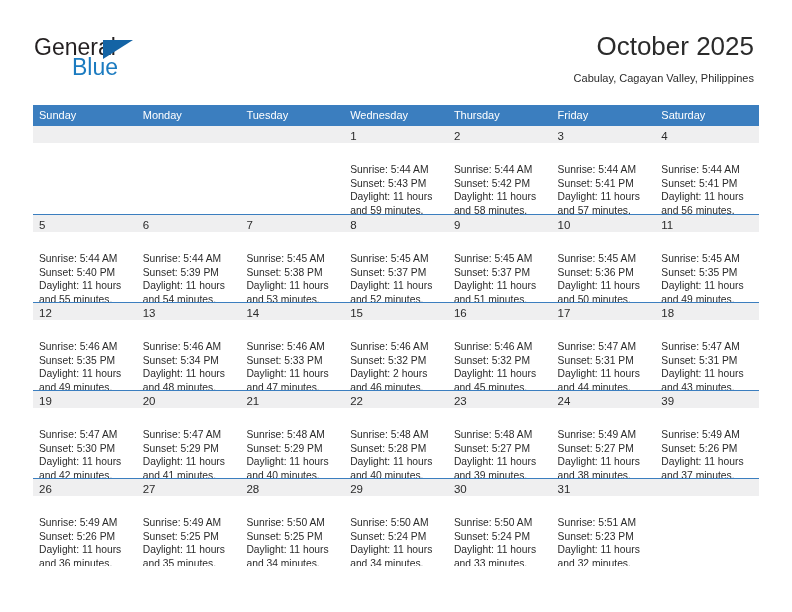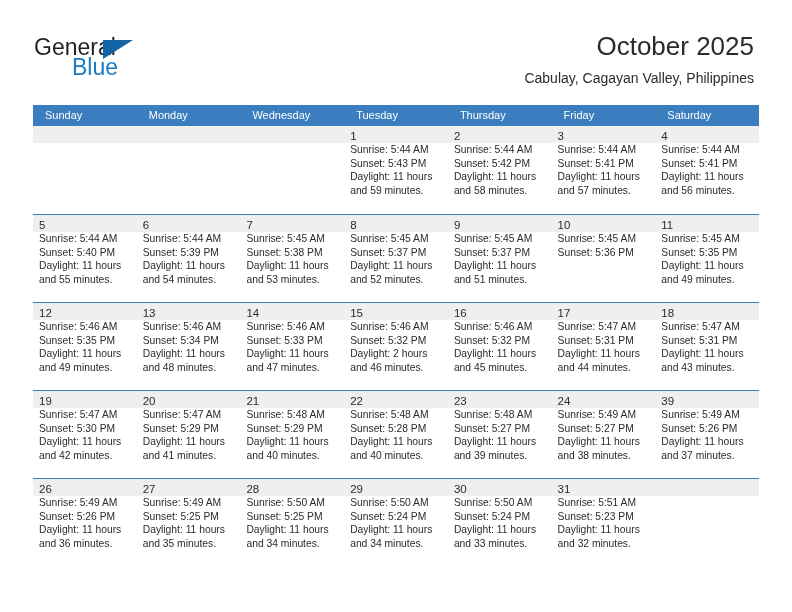--- a/index.html
+++ b/index.html
@@ -75,21 +75,21 @@
   }
   .month-title {
     font-size: 26px;
     color: #2b2b2b;
     line-height: 32px;
     white-space: nowrap;
     font-weight: normal;
     margin: 0;
   }
   .location {
-    font-size: 14px;
+    font-size: 11px;
     color: #2b2b2b;
     line-height: 20px;
     margin-top: 6px;
     white-space: nowrap;
   }
 
   
   .calendar {
     position: absolute;
     left: 33px;
@@ -100,21 +100,21 @@
   .weekday-row {
     display: flex;
     background: #3b7ebf;
     height: 21px;
   }
   .weekday-cell {
     flex: 1 1 0;
     color: #ffffff;
     font-size: 11px;
     line-height: 21px;
-    padding-left: 12px;
+    padding-left: 6px;
     box-sizing: border-box;
     white-space: nowrap;
     overflow: hidden;
   }
 
   .week-row {
     display: flex;
     border-top: 1.5px solid #3b7ebf;
     height: 88px;
     box-sizing: border-box;
@@ -137,21 +137,21 @@
     box-sizing: border-box;
     padding-left: 6px;
   }
   .day-number {
     font-size: 11.5px;
     color: #2b2b2b;
     line-height: 17px;
   }
 
   .day-body {
-    padding: 0 6px 0 6px;
+    padding: 20px 6px 0 6px;
   }
   .day-line {
     font-size: 10.3px;
     color: #2b2b2b;
     line-height: 13.6px;
     white-space: nowrap;
   }
   .day-line.wrap {
     white-space: normal;
   }
@@ -173,22 +173,22 @@
       <h1 class="month-title">October 2025</h1>
       <div class="location">Cabulay, Cagayan Valley, Philippines</div>
     </div>
 
   </div>
 
   <div class="calendar">
     <div class="weekday-row" id="weekday-row">
         <div class="weekday-cell">Sunday</div>
         <div class="weekday-cell">Monday</div>
+        <div class="weekday-cell">Tuesday</div>
         <div class="weekday-cell">Wednesday</div>
-        <div class="weekday-cell">Tuesday</div>
         <div class="weekday-cell">Thursday</div>
         <div class="weekday-cell">Friday</div>
         <div class="weekday-cell">Saturday</div>
       </div>
     <div id="weeks-container">
         <div class="week-row first">
           <div class="day-cell empty">
             <div class="day-number-band"><span class="day-number"></span></div>
           </div>
           <div class="day-cell empty">
@@ -269,20 +269,21 @@
               <div class="day-line">Sunrise: 5:45 AM</div>
               <div class="day-line">Sunset: 5:37 PM</div>
               <div class="day-line wrap">Daylight: 11 hours and 51 minutes.</div>
             </div>
           </div>
           <div class="day-cell">
             <div class="day-number-band"><span class="day-number">10</span></div>
             <div class="day-body">
               <div class="day-line">Sunrise: 5:45 AM</div>
               <div class="day-line">Sunset: 5:36 PM</div>
+              <div class="day-line wrap">Daylight: 11 hours and 50 minutes.</div>
             </div>
           </div>
           <div class="day-cell">
             <div class="day-number-band"><span class="day-number">11</span></div>
             <div class="day-body">
               <div class="day-line">Sunrise: 5:45 AM</div>
               <div class="day-line">Sunset: 5:35 PM</div>
               <div class="day-line wrap">Daylight: 11 hours and 49 minutes.</div>
             </div>
           </div>

